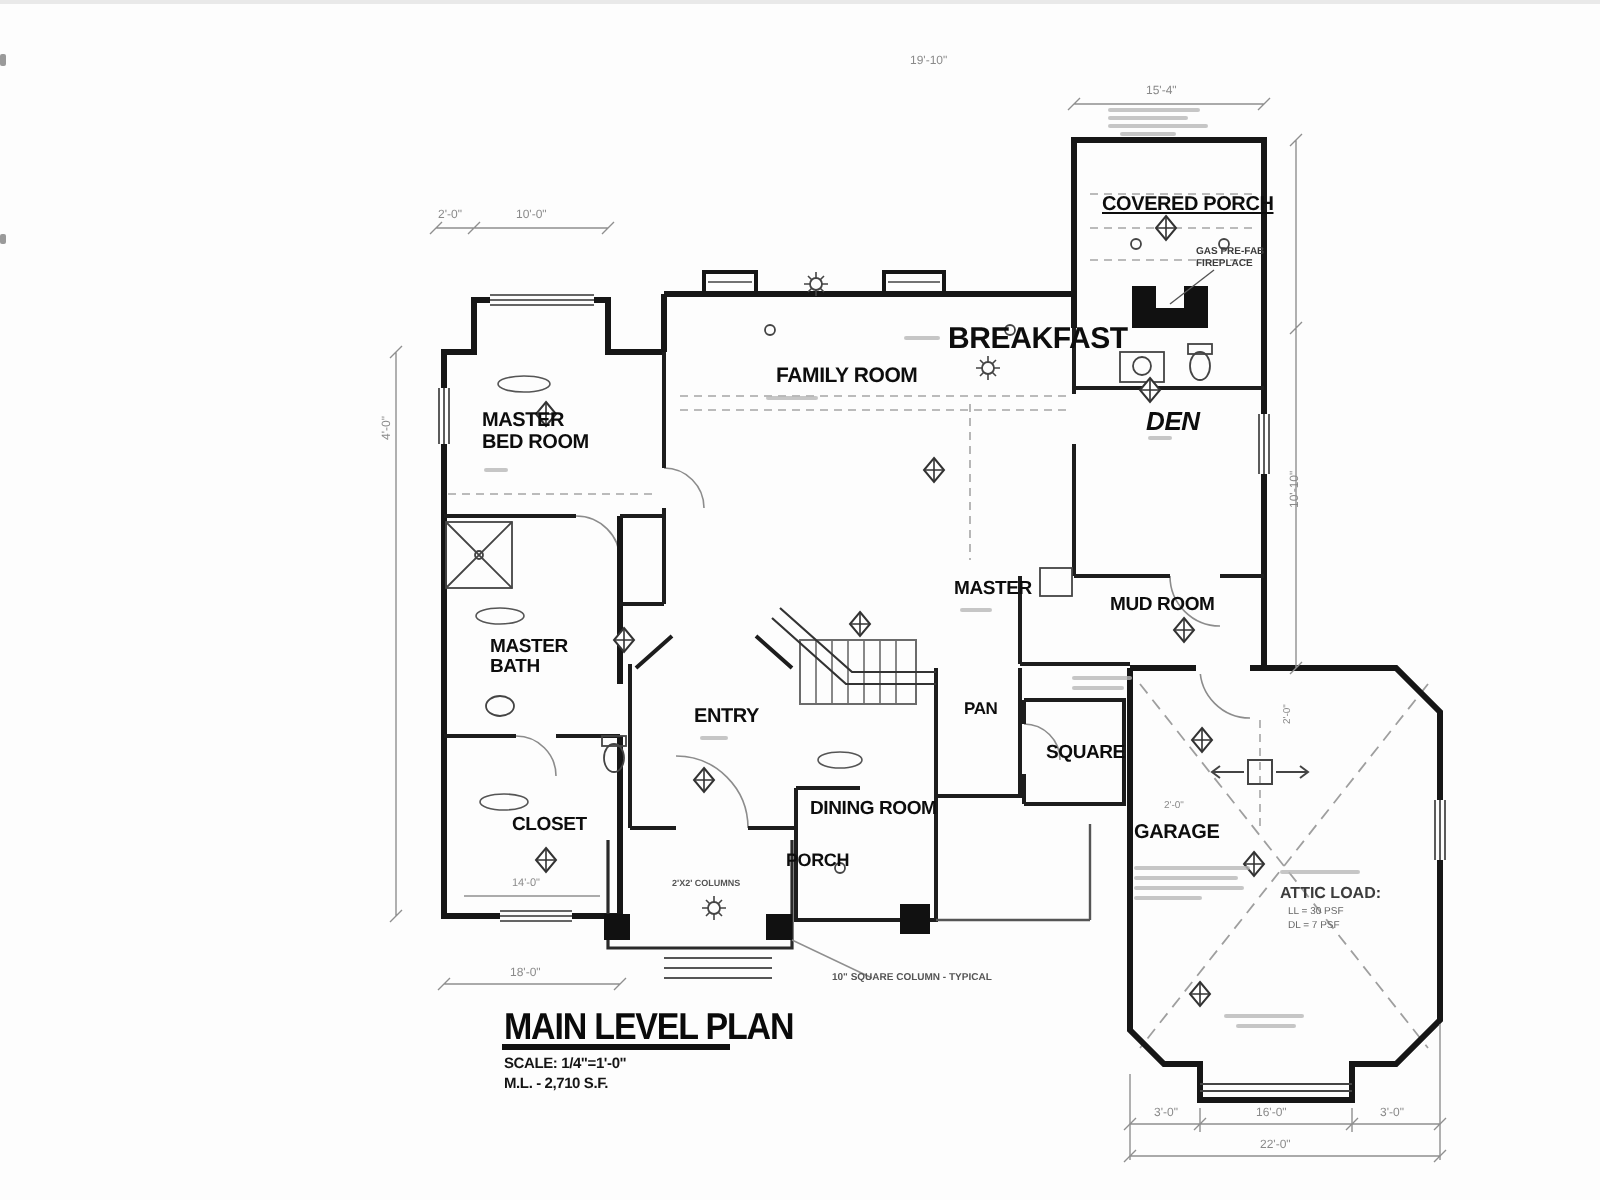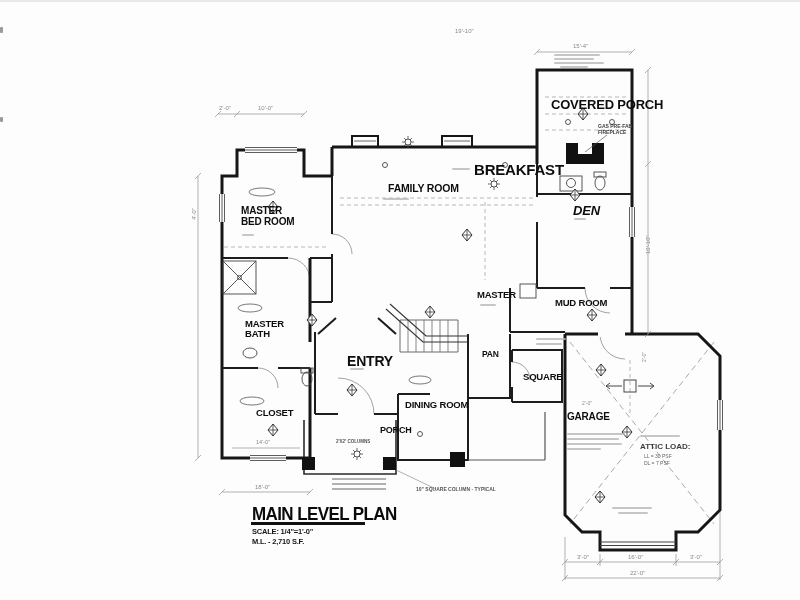--- a/index.html
+++ b/index.html
@@ -187,31 +187,31 @@
       <path d="M565,535 V578 M720,510 V578 M600,552 V564 M676,552 V564"></path>
       <path d="M436,487 L396,468"></path>
     </g>
   </svg>
 
   <div class="lbl" style="left:241px;top:204px;font-size:10px;">MASTER
 BED ROOM</div>
   <div class="lbl" style="left:245px;top:317px;font-size:9.5px;">MASTER
 BATH</div>
   <div class="lbl" style="left:256px;top:406px;font-size:9.5px;">CLOSET</div>
-  <div class="lbl" style="left:347px;top:352px;font-size:14px;">ENTRY</div>
-  <div class="lbl" style="left:339px;top:424px;font-size:9px;padding-left:41px;">PORCH</div>
+  <div class="lbl" style="left:347px;top:352px;font-size:10px;">ENTRY</div>
+  <div class="lbl" style="left:352px;top:424px;font-size:9px;padding-left:41px;">PORCH</div>
   <div class="lbl" style="left:405px;top:398px;font-size:9.5px;text-align:center;">DINING ROOM</div>
   <div class="lbl" style="left:388px;top:181px;font-size:10.5px;">FAMILY ROOM</div>
   <div class="lbl" style="left:474px;top:160px;font-size:15px;">BREAKFAST</div>
   <div class="lbl" style="left:477px;top:288px;font-size:9.5px;">MASTER</div>
   <div class="lbl" style="left:482px;top:348px;font-size:8.5px;">PAN</div>
   <div class="lbl" style="left:523px;top:370px;font-size:9.5px;">SQUARE</div>
   <div class="lbl" style="left:555px;top:296px;font-size:9.5px;">MUD ROOM</div>
   <div class="lbl" style="left:573px;top:202px;font-size:13px;font-style:italic;">DEN</div>
-  <div class="lbl" style="left:551px;top:96px;font-size:13px;">COVERED PORCH</div>
+  <div class="lbl" style="left:551px;top:96px;font-size:10px;text-decoration:underline;">COVERED PORCH</div>
   <div class="lbl" style="left:567px;top:410px;font-size:10px;">GARAGE</div>
 
   <div class="note" style="left:336px;top:437px;font-size:4.5px;color:#555;">2'X2' COLUMNS</div>
   <div class="note" style="left:598px;top:122px;font-size:5px;">GAS PRE-FAB
 FIREPLACE</div>
   <div class="note" style="left:416px;top:485px;font-size:5px;color:#555;">10" SQUARE COLUMN - TYPICAL</div>
   <div class="note" style="left:640px;top:440px;font-size:8px;font-weight:700;">ATTIC LOAD:</div>
   <div class="note" style="left:644px;top:452px;font-size:5px;color:#666;font-weight:400;">LL = 30 PSF</div>
   <div class="note" style="left:644px;top:459px;font-size:5px;color:#666;font-weight:400;">DL = 7 PSF</div>
 

